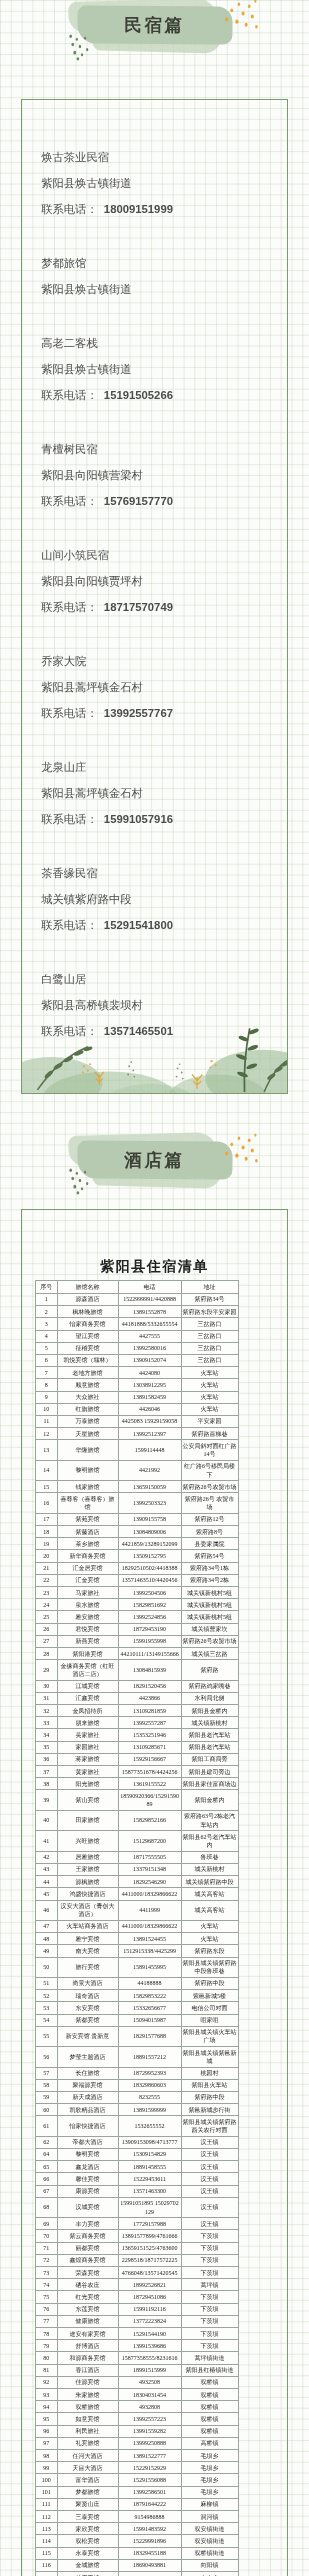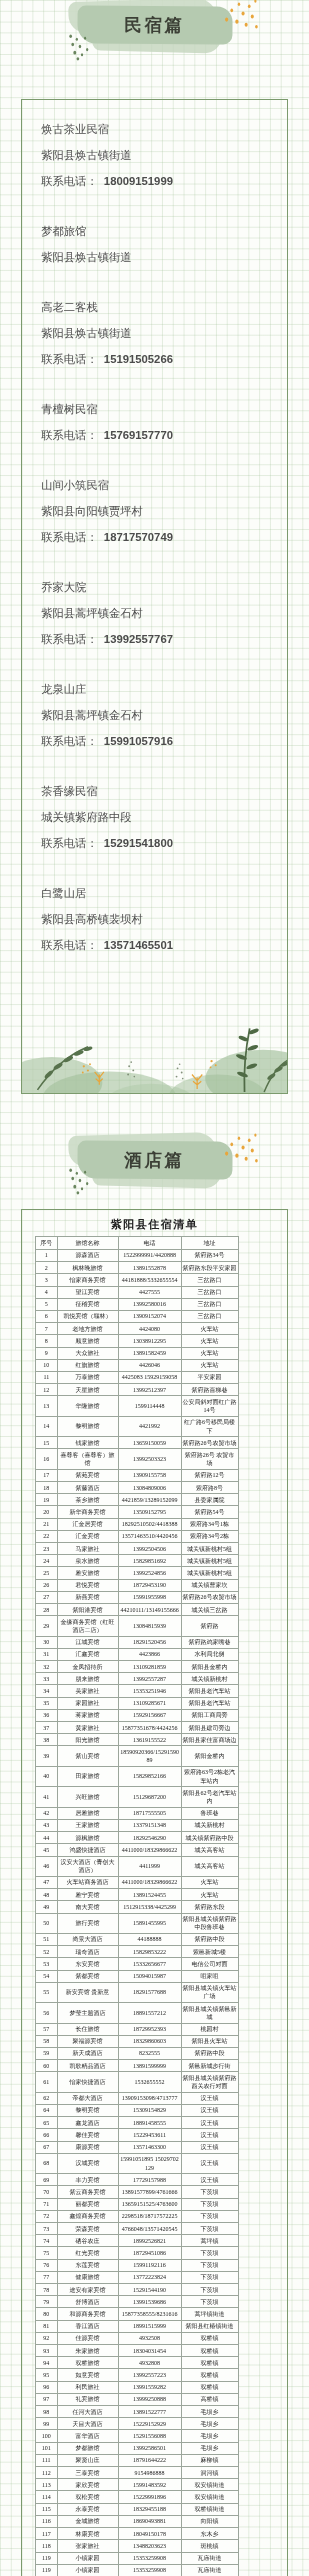--- a/index.html
+++ b/index.html
@@ -25,27 +25,27 @@
     background:#c3d4bd;border-radius:15.5px 9.3px 20.6px 10.3px;transform:rotate(1.4deg);opacity:.8;}
   .stroke-main{position:absolute;inset:0;background:#b5cab0;border-radius:8.2px 15.5px 9.3px 18.5px;transform:rotate(.4deg);}
   .band-title{position:relative;text-align:center;line-height:38px;font-size:17.5px;font-weight:bold;
     color:#3c4036;letter-spacing:2.6px;}
   .dots-orange{position:absolute;right:-27px;top:-7.2px;}
   .dots-green{position:absolute;left:-11.3px;bottom:-17.5px;}
 
   
   .box{position:relative;margin:13.4px 20.6px 0 20.6px;border:1px solid #7b9a6d;box-sizing:border-box;overflow:hidden;}
   .box1{height:995px;padding:15.5px 10.3px 0 19.6px;}
-  .entry{margin-bottom:24px;}
+  .entry{margin-bottom:24px;margin-top:28px;}
   .e-line{height:26px;line-height:26px;font-size:11.3px;color:#4c4c4c;white-space:nowrap;}
   .ph-num{margin-left:6.2px;font-weight:bold;}
 
   .box2{padding:5.2px 0 76px 0;}
-  .table-title{text-align:center;font-family:"Liberation Serif", serif;font-weight:bold;font-size:11px;
-    color:#222;letter-spacing:1.5px;padding:2.1px 0 4.1px 0;}
+  .table-title{text-align:center;font-family:"Liberation Serif", serif;font-weight:bold;font-size:14px;
+    color:#222;letter-spacing:1.5px;padding:2.1px 0 4.1px 0;margin-top:41px;}
   table.hotel{border-collapse:collapse;table-layout:fixed;margin-left:13.4px;width:202px;
     background:#fdfefc;font-family:"Liberation Serif", serif;font-size:6px;color:#1d1d1d;}
   table.hotel th, table.hotel td{border:0.5px solid #9ba69b;text-align:center;vertical-align:middle;
     padding:1.5px 1px;line-height:8.2px;font-weight:normal;word-break:break-all;}
   table.hotel th{height:8.8px;}
 
   .plants{position:absolute;left:0;right:0;bottom:0;width:100%;height:76px;display:block;pointer-events:none;}
 </style>
 </head>
 <body>
@@ -97,20 +97,21 @@
         <div class="e-line">梦都旅馆</div>
         <div class="e-line">紫阳县焕古镇街道</div>
       </div>
       <div class="entry">
         <div class="e-line">高老二客栈</div>
         <div class="e-line">紫阳县焕古镇街道</div>
         <div class="e-line"><span>联系电话：</span><span class="ph-num">15191505266</span></div>
       </div>
       <div class="entry">
         <div class="e-line">青檀树民宿</div>
+        <div class="e-line">紫阳县向阳镇营梁村</div>
         <div class="e-line"><span>联系电话：</span><span class="ph-num">15769157770</span></div>
       </div>
       <div class="entry">
         <div class="e-line">山间小筑民宿</div>
         <div class="e-line">紫阳县向阳镇贾坪村</div>
         <div class="e-line"><span>联系电话：</span><span class="ph-num">18717570749</span></div>
       </div>
       <div class="entry">
         <div class="e-line">乔家大院</div>
         <div class="e-line">紫阳县蒿坪镇金石村</div>

